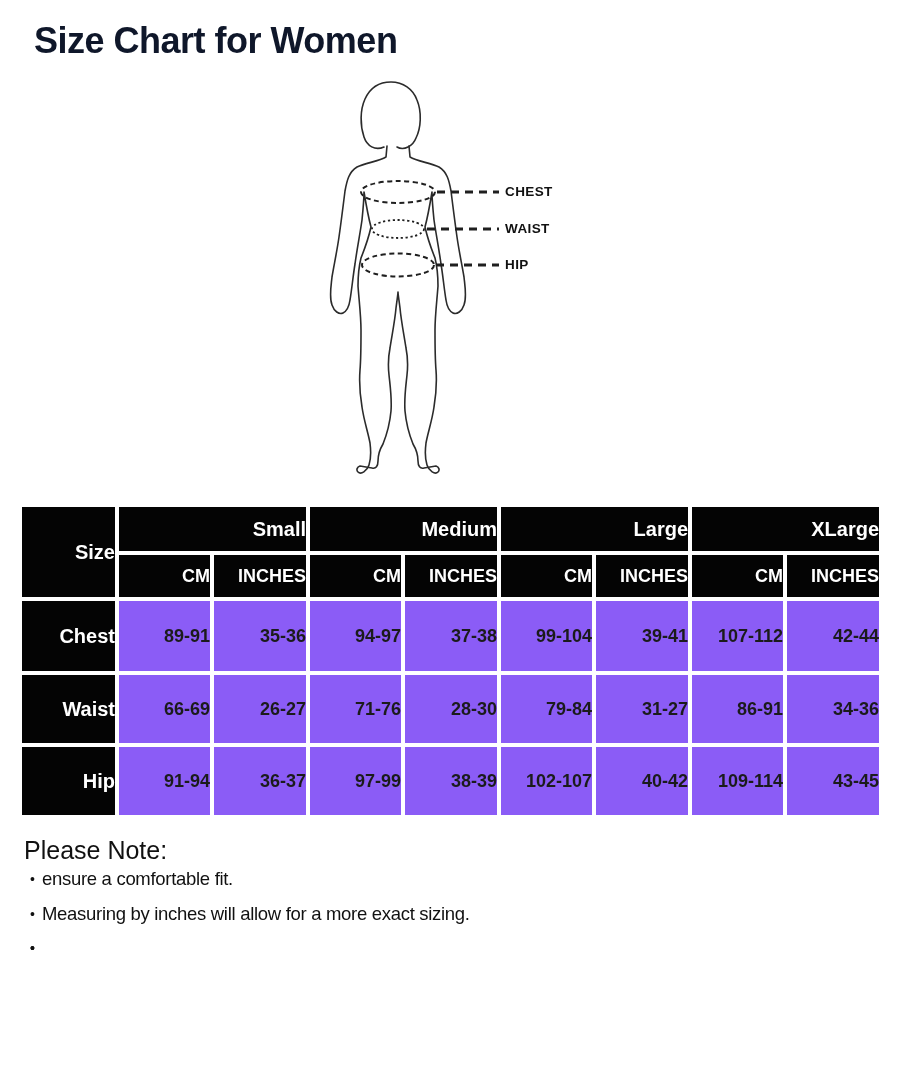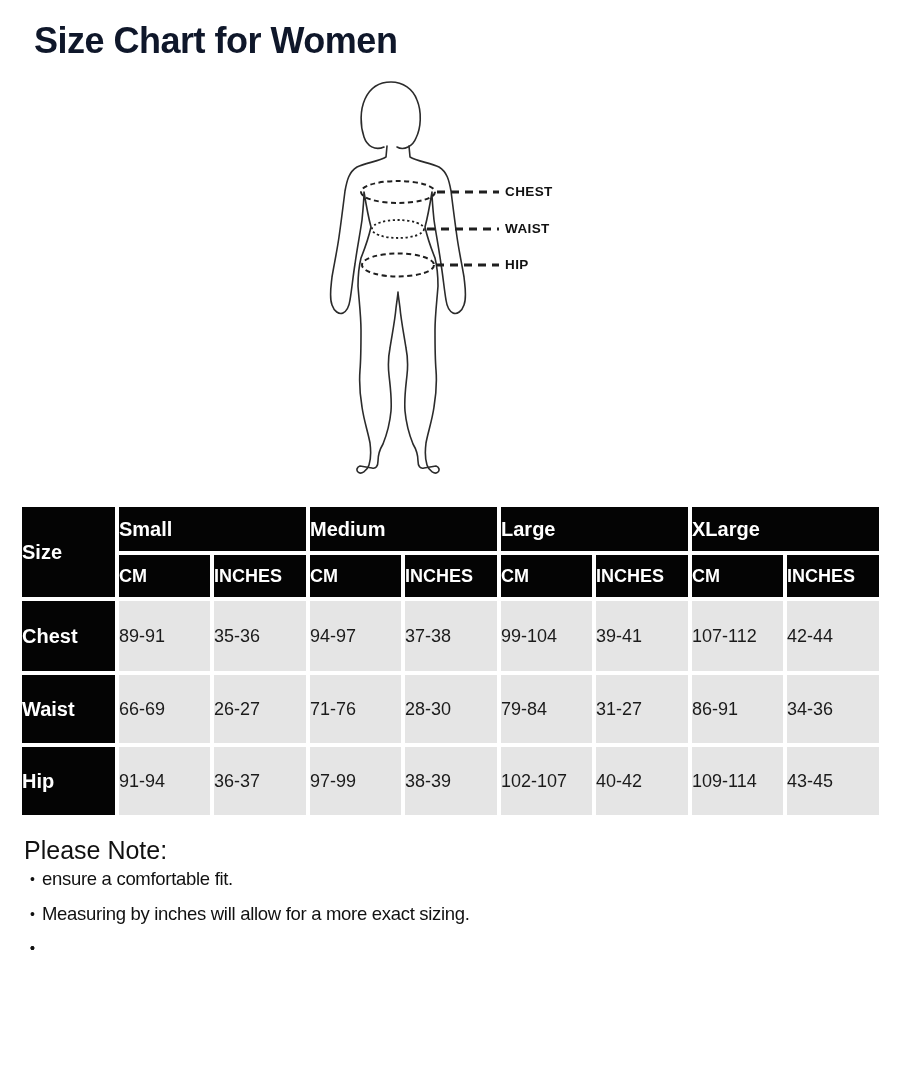--- a/index.html
+++ b/index.html
@@ -20,28 +20,28 @@
   }
   .body-label.chest { top:104px; }
   .body-label.waist { top:141px; }
   .body-label.hip   { top:177px; }
   
   table.size-chart {
     position:absolute; left:18px; top:503px; width:865px;
     border-collapse:separate; border-spacing:4px; table-layout:fixed;
   }
   table.size-chart th, table.size-chart td {
-    text-align:left; vertical-align:middle; padding:0;
+    text-align:right; vertical-align:middle; padding:0;
     font-family:"Liberation Sans", sans-serif;
   }
   .hdr-black { background:#040404; color:#ffffff; font-weight:bold; }
   tr.hdr1 th { height:44px; font-size:20px; }
   tr.hdr2 th { height:42px; font-size:18px; }
   tr.datarow th { font-size:20px; }
-  tr.datarow td { background:#e5e5e5; color:#1b1b1b; font-size:18px; font-weight:normal; }
+  tr.datarow td { background:#8b5cf6; color:#1b1b1b; font-size:18px; font-weight:bold; }
   tr.row-chest th, tr.row-chest td { height:70px; }
   tr.row-waist th, tr.row-waist td { height:68px; }
   tr.row-hip   th, tr.row-hip   td { height:68px; }
   
   .notes-heading {
     position:absolute; left:24px; top:836px; margin:0;
     font-size:25px; font-weight:normal; color:#111;
   }
   .notes { position:absolute; left:30px; top:862px; width:870px; }
   .note-line {

